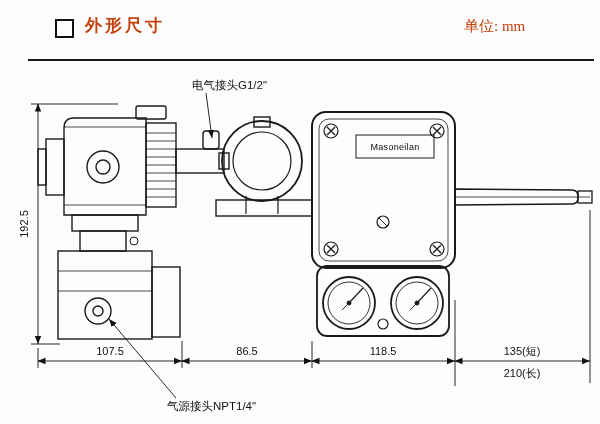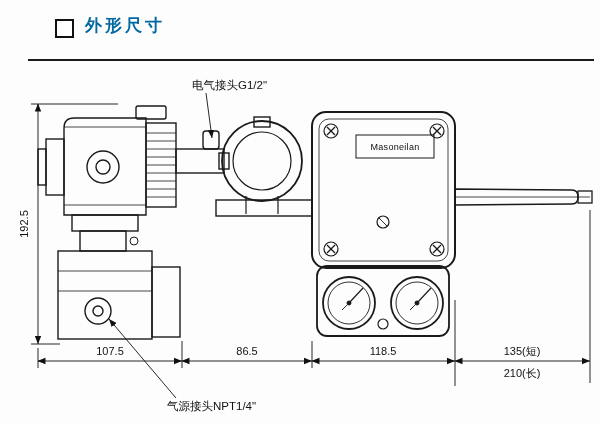--- a/index.html
+++ b/index.html
@@ -1,36 +1,37 @@
 <!DOCTYPE html>
 <html><head>
 <meta charset="utf-8">
 <style>
   html,body{margin:0;padding:0;background:#e9e9e9;}
   .page{
     position:relative;width:600px;height:424px;background:#fdfdfd;
-    font-family:"Liberation Sans",sans-serif;color:#0369a1;overflow:hidden;
+    font-family:"Liberation Sans",sans-serif;color:#c2410c;overflow:hidden;
   }
   .hdr-box{position:absolute;left:55px;top:19px;width:15px;height:15px;border:2px solid #111;background:#fff;}
   .hdr-title{position:absolute;left:85px;top:14px;font-size:17px;font-weight:bold;letter-spacing:3px;}
   .hdr-unit{position:absolute;left:464px;top:17px;font-size:15px;font-family:"Liberation Serif",serif;}
   .hdr-rule{position:absolute;left:28px;top:59px;width:566px;height:2px;background:#1a1a1a;}
   .draw{position:absolute;left:0;top:0;}
   svg text{font-family:"Liberation Sans",sans-serif;fill:#111;}
   .dim{font-size:11px;}
   .ann{font-size:11.5px;}
   .brand{font-size:9px;letter-spacing:.3px;}
 </style>
 </head>
 <body>
 
 <div class="page">
 
   <div class="hdr-box"></div>
   <div class="hdr-title">外形尺寸</div>
+  <div class="hdr-unit">单位: mm</div>
   <div class="hdr-rule"></div>
 
   <svg class="draw" width="600" height="424" viewBox="0 0 600 424">
     <defs>
       <marker id="aE" markerWidth="9" markerHeight="8" refX="8" refY="4" orient="auto" markerUnits="userSpaceOnUse">
         <path d="M0,0.8 L8,4 L0,7.2 Z" fill="#111"></path>
       </marker>
       <marker id="aS" markerWidth="9" markerHeight="8" refX="0.5" refY="4" orient="auto" markerUnits="userSpaceOnUse">
         <path d="M8,0.8 L0,4 L8,7.2 Z" fill="#111"></path>
       </marker>

